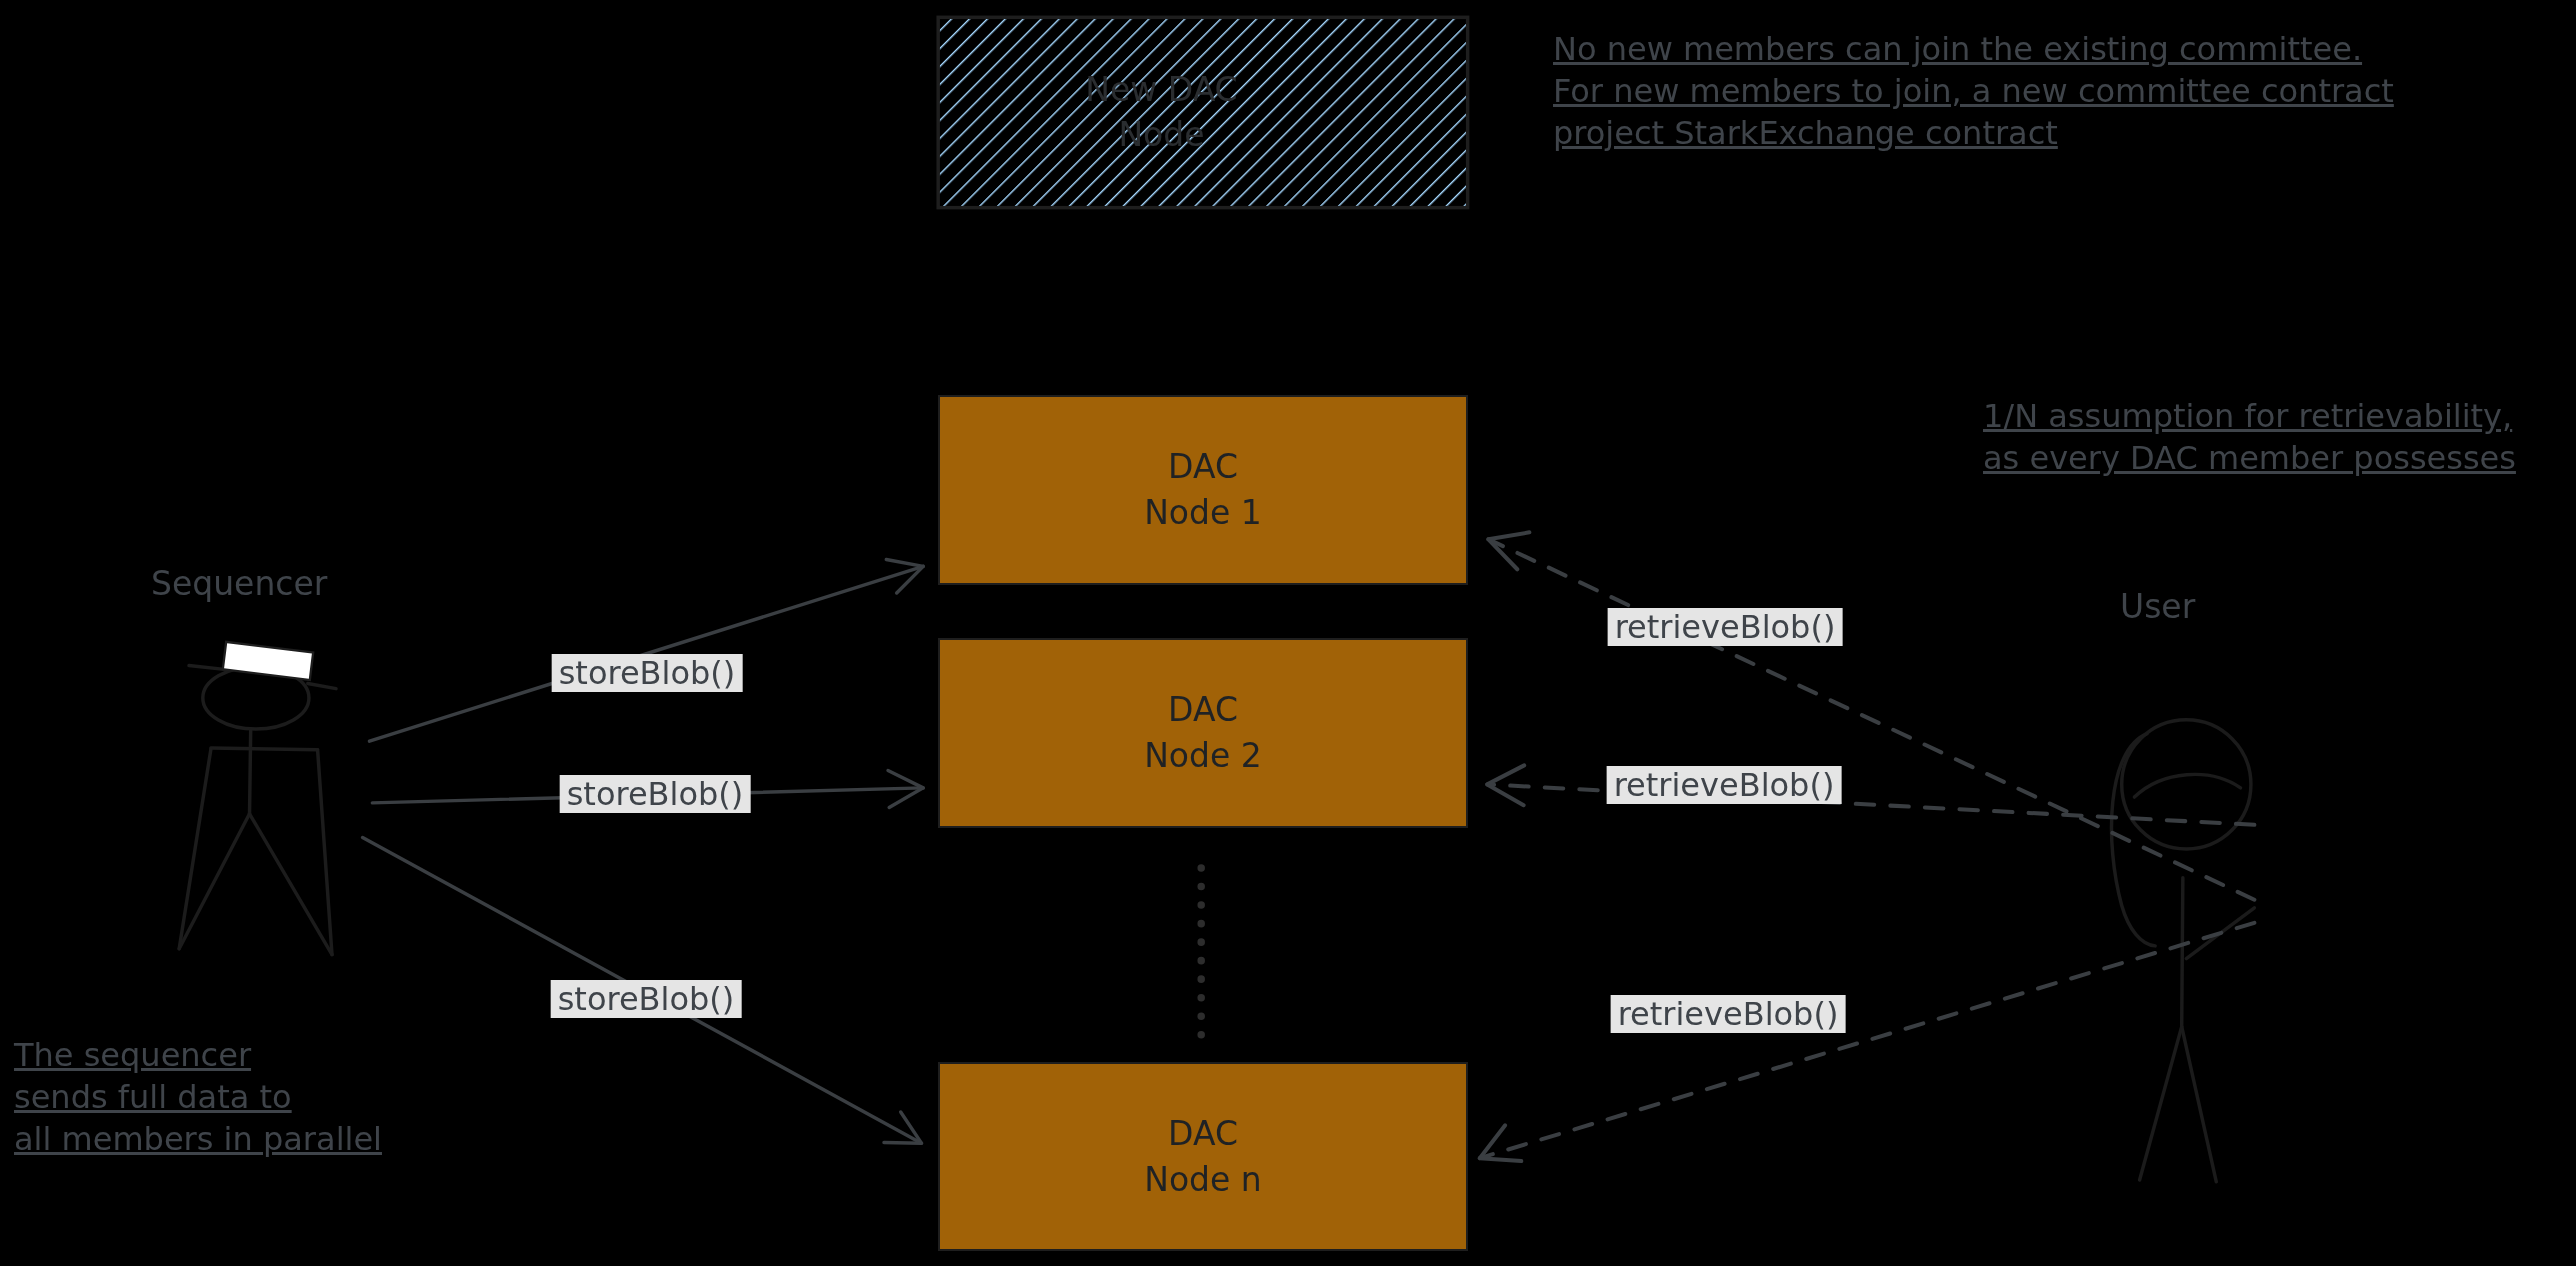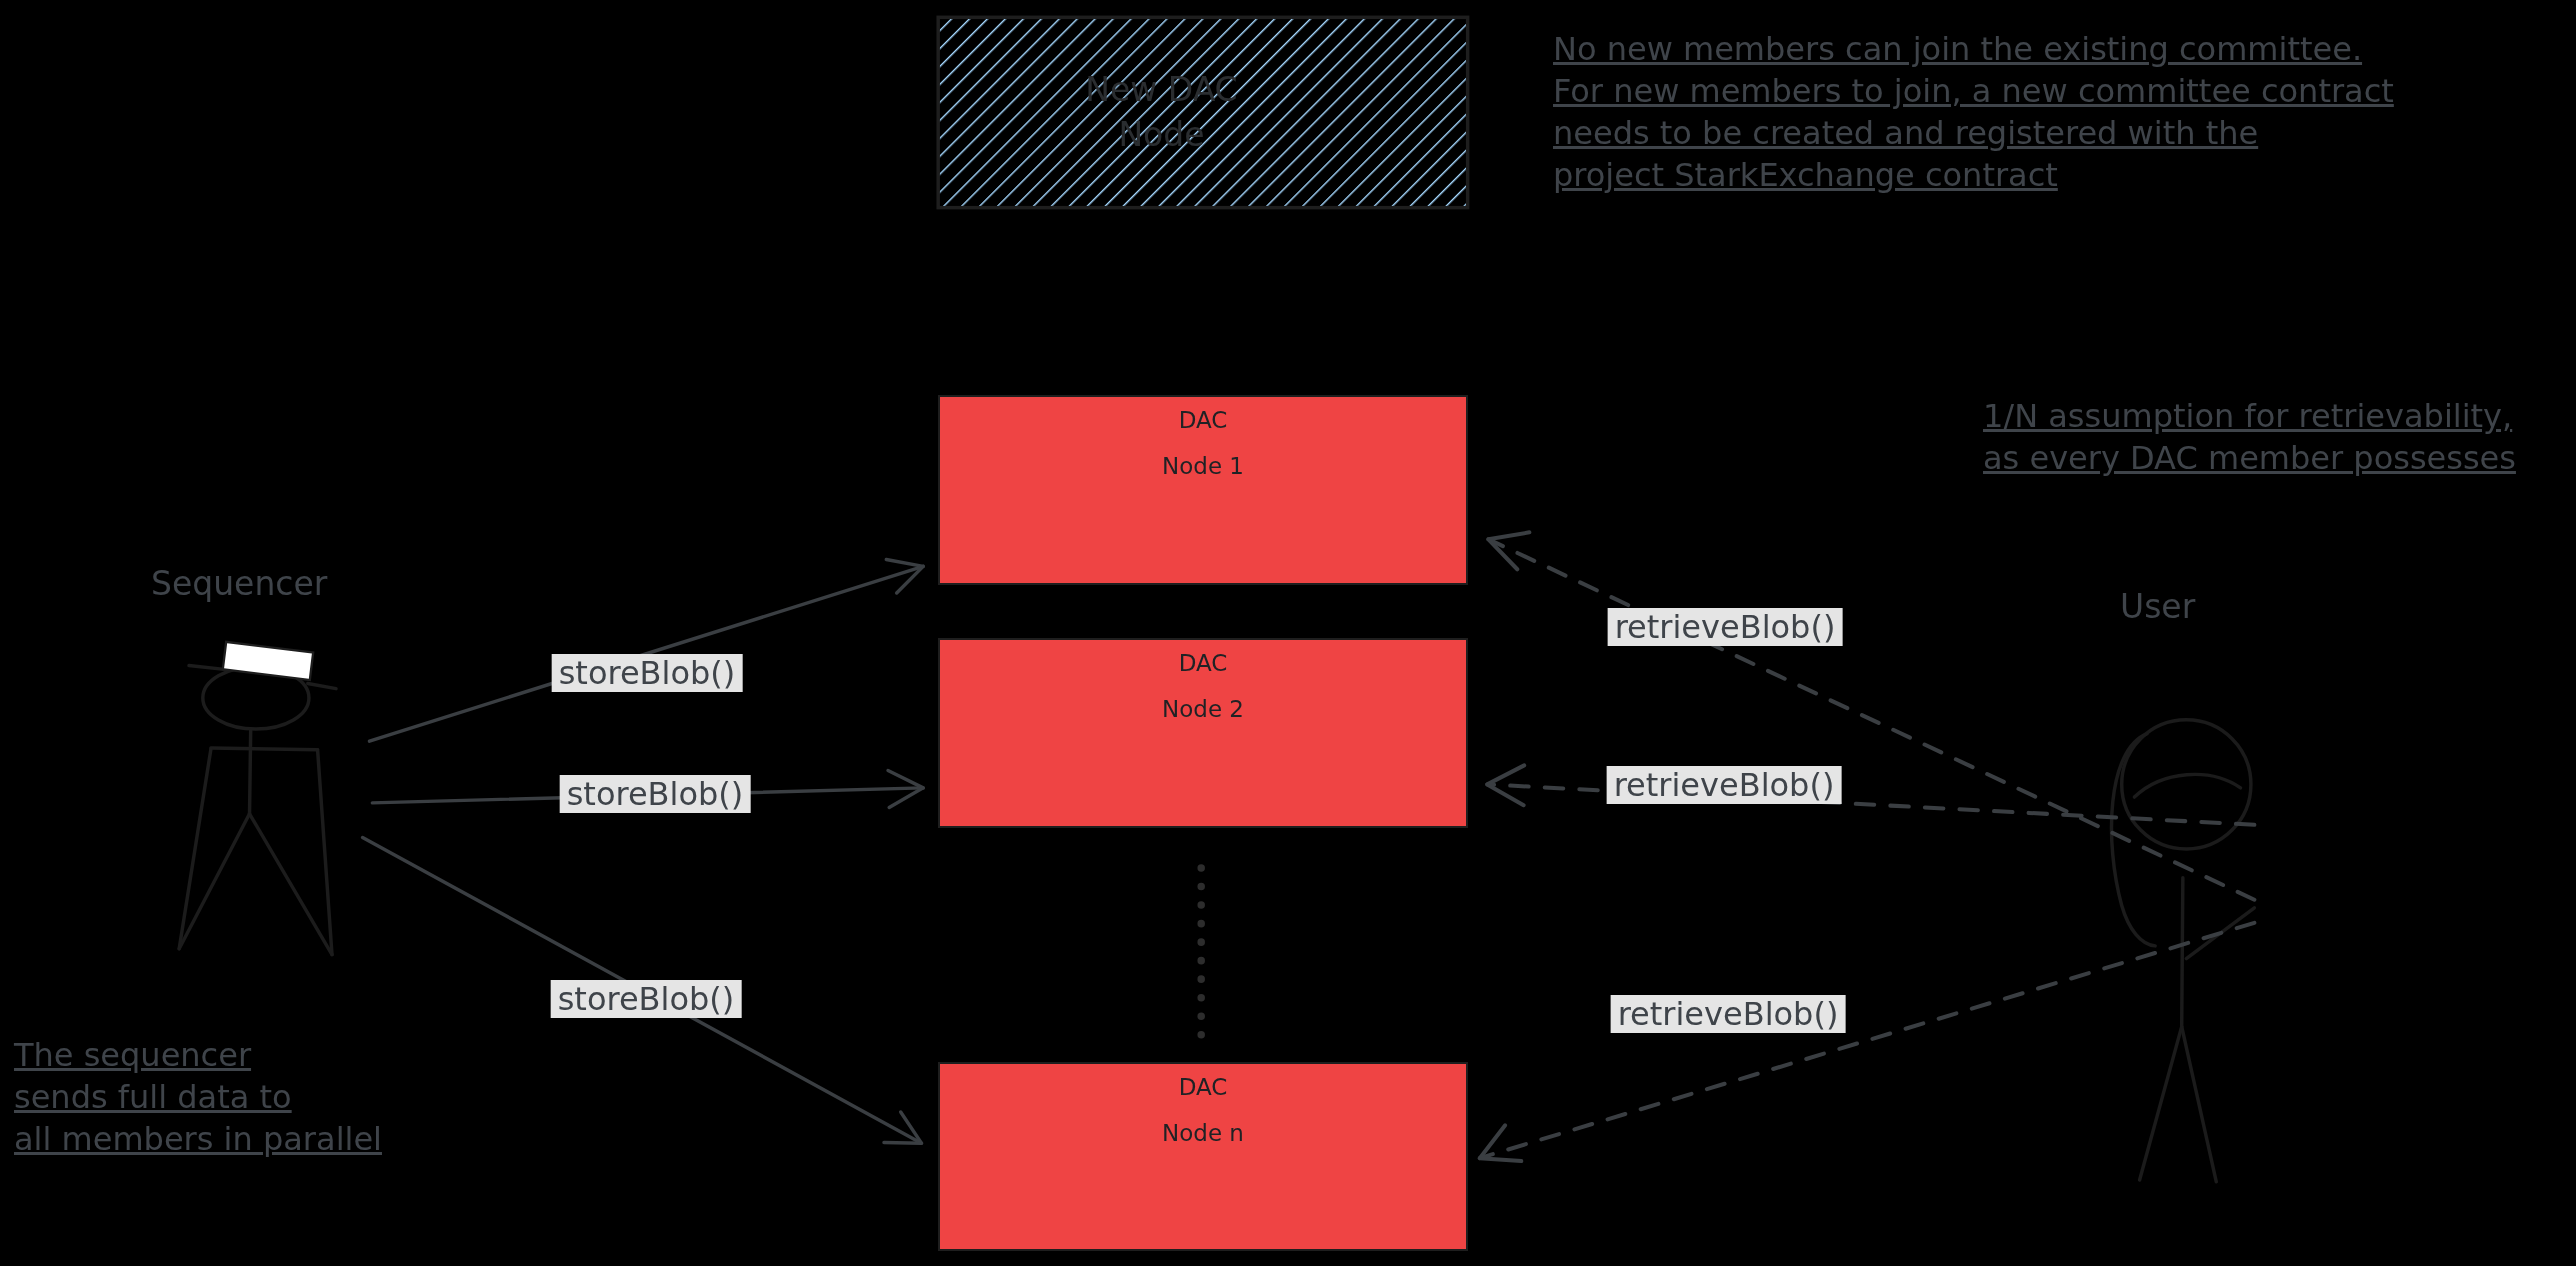--- a/index.html
+++ b/index.html
@@ -6,23 +6,23 @@
   html,body { margin:0; padding:0; background:#000; }
   #canvas {
     position:relative; width:2576px; height:1266px; background:#000000;
     overflow:hidden;
     font-family: cursive, "DejaVu Sans", sans-serif;
   }
   #art { position:absolute; left:0; top:0; }
 
   .node {
     position:absolute; left:938px; width:530px; box-sizing:border-box;
-    background:#ef4444; border:2.9px solid #1e1e1e;
-    display:flex; flex-direction:column; align-items:center; 
-    color:#1f2225; font-size:23px; line-height:46px; text-align:center;
+    background:#a16207; border:2.9px solid #1e1e1e;
+    display:flex; flex-direction:column; align-items:center; justify-content:center;
+    color:#1f2225; font-size:33px; line-height:46px; text-align:center;
   }
   .hatch-text {
     position:absolute; left:938px; top:17.3px; width:447px; height:190px;
     display:flex; flex-direction:column; align-items:center; justify-content:center;
     color:#2a2d30; font-size:33px; line-height:45px; text-align:center;
   }
   .para { position:absolute; color:#3f444a; font-size:32px; white-space:nowrap;text-decoration:underline; }
   .para div { line-height:42px; }
   .actor-label { position:absolute; color:#3f444a; font-size:33px; white-space:nowrap; }
   .arrow-label {
@@ -103,21 +103,20 @@
     <span>Node 2</span>
   </div>
   <div class="node" style="top:1062px; height:189px;">
     <span>DAC</span>
     <span>Node n</span>
   </div>
 
   <div class="para" style="left:1553px; top:28px;">
     <div>No new members can join the existing committee.</div>
     <div>For new members to join, a new committee contract</div>
-    <div>needs to be created and registered with the</div>
     <div>project StarkExchange contract</div>
   </div>
 
   <div class="para" style="left:1983px; top:395px;">
     <div>1/N assumption for retrievability,</div>
     <div>as every DAC member possesses</div>
   </div>
 
   <div class="para" style="left:14px; top:1034px;">
     <div>The sequencer</div>

